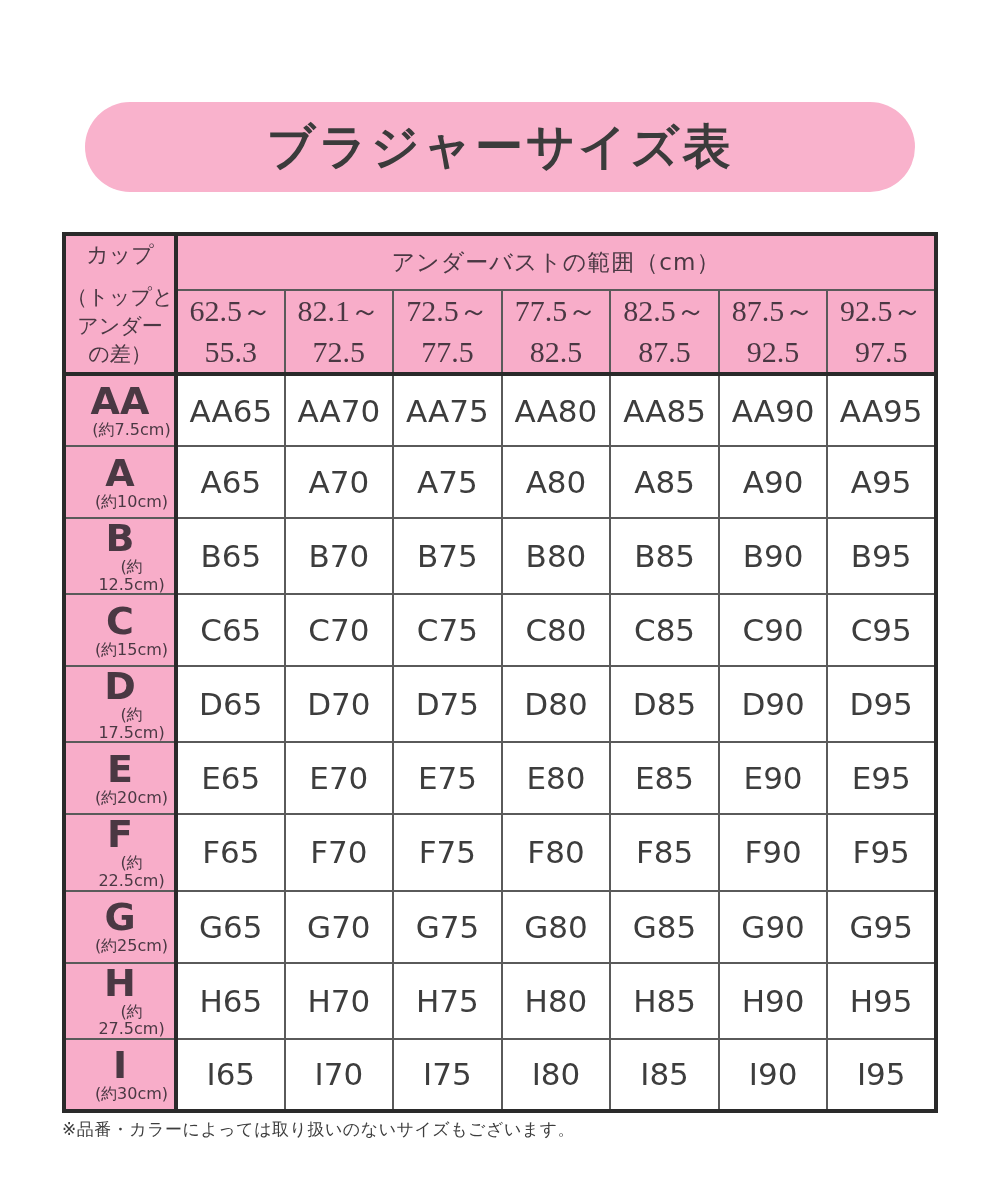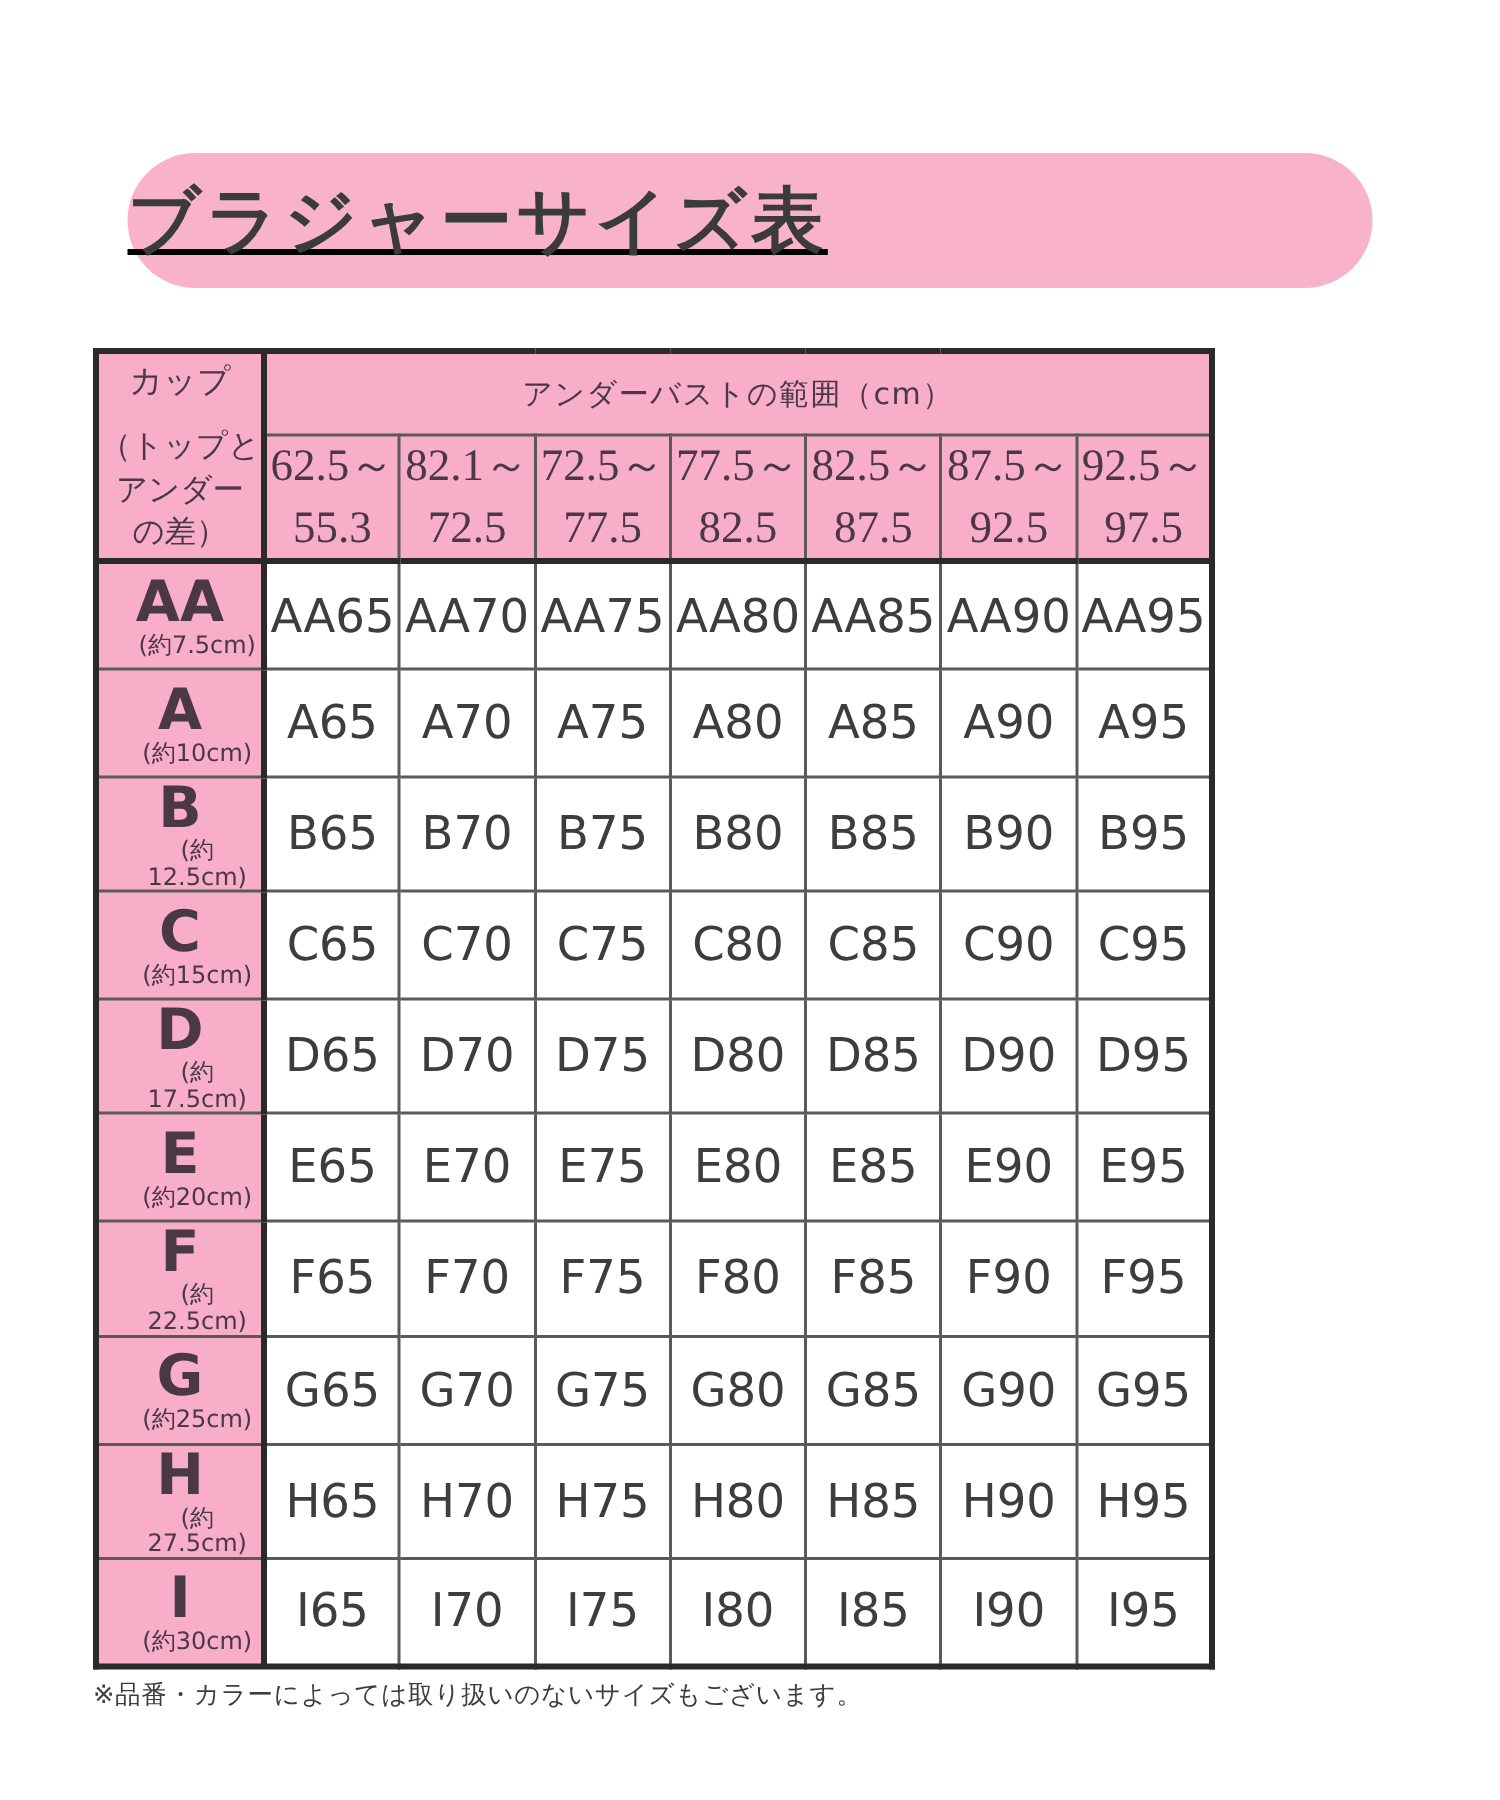--- a/index.html
+++ b/index.html
@@ -12,43 +12,43 @@
   }
   *{box-sizing:border-box;}
   html,body{margin:0;padding:0;}
   body{
     width:1000px;height:1200px;background:#ffffff;position:relative;
     font-family:"DejaVu Sans","Liberation Sans",sans-serif;
   }
   .banner{
     position:absolute;left:85px;top:102px;width:830px;height:90px;
     background:var(--banner-pink);border-radius:45px;
-    display:flex;align-items:center;justify-content:flex-start;text-decoration:underline;
+    display:flex;align-items:center;justify-content:center;
   }
   .banner-title{
     font-size:48px;font-weight:bold;color:#3b3b3b;letter-spacing:3px;
   }
   table.size-table{
-    position:absolute;left:62px;top:232px;width:748px;
+    position:absolute;left:62px;top:232px;width:876px;
     border-collapse:collapse;table-layout:fixed;
     border:4px solid var(--border-dark);
   }
   .size-table th,.size-table td{
     border:2px solid var(--border-light);
     text-align:center;vertical-align:middle;padding:0;
   }
   .size-table thead th{background:var(--header-pink);color:var(--header-text);font-weight:normal;}
   th.corner{
     width:112px;
     border-right:4px solid var(--border-dark);
     border-bottom:4px solid var(--border-dark);
     font-size:21px;line-height:1.35;
   }
   .corner-top{margin-bottom:14px;font-size:22px;}
-  th.group{height:56px;font-size:20px;letter-spacing:1px;}
+  th.group{height:56px;font-size:23px;letter-spacing:1px;}
   th.range{
     height:84px;font-size:30px;line-height:1.35;
     border-bottom:4px solid var(--border-dark);
     font-family:Liberation Serif, serif;
   }
   tbody th.cup{
     background:var(--header-pink);color:var(--header-text);
     border-right:4px solid var(--border-dark);
     height:72px;font-weight:normal;margin-top:12px;
   }

